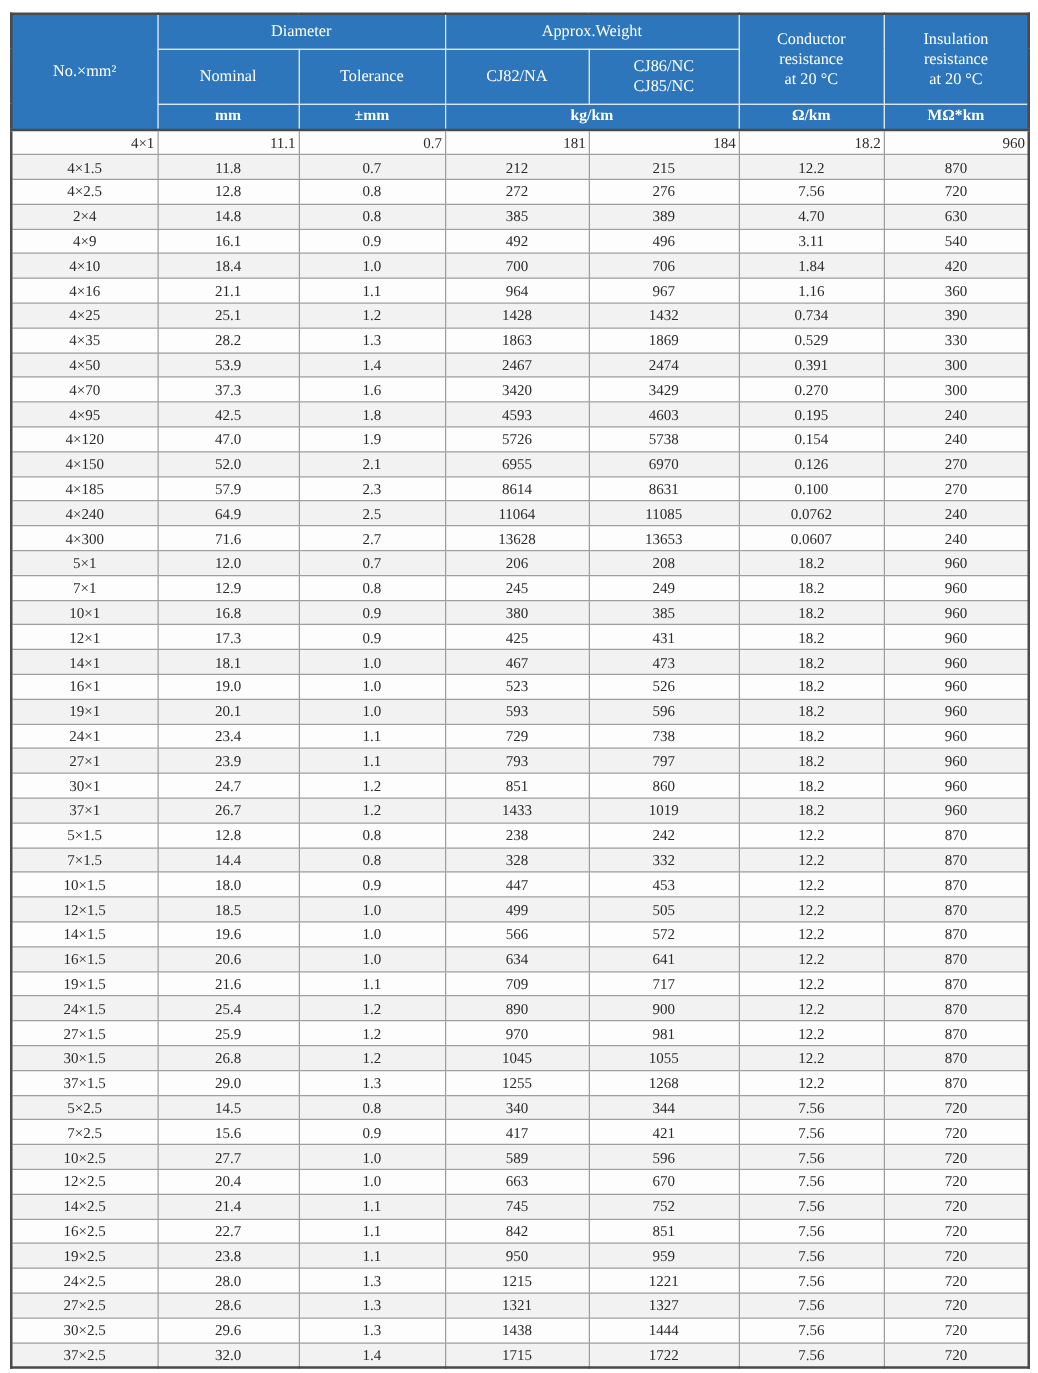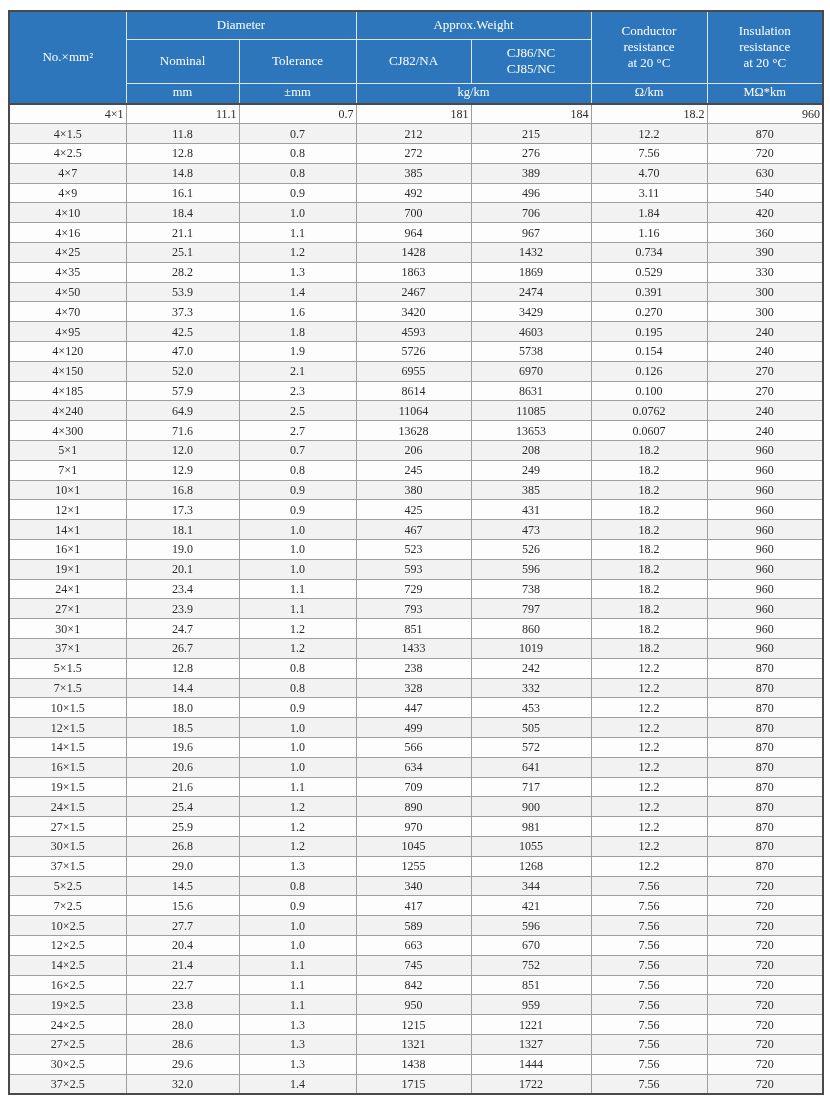--- a/index.html
+++ b/index.html
@@ -38,21 +38,21 @@
     font-weight: normal;
     font-size: 13px;
     border: 1px solid #dce6f1;
     text-align: center;
     vertical-align: middle;
     padding: 1px 2px;
     line-height: 1.25;
   }
   thead tr.group-row th { height: 28px; }
   thead tr.sub-row th { height: 44px; }
-  thead tr.unit-row th { height: 21px; font-size: 12.5px; }
+  thead tr.unit-row th { height: 21px; font-size: 12.5px; font-weight: bold; }
   th.pre { white-space: pre-line; }
   tbody td {
     height: 19.8px;
     padding: 0 2px;
     font-size: 12px;
     color: var(--body-text);
     text-align: center;
     vertical-align: middle;
     border: 1px solid var(--grid);
     background: var(--row-bg);
@@ -124,21 +124,21 @@
         <tr>
           <td>4×2.5</td>
           <td>12.8</td>
           <td>0.8</td>
           <td>272</td>
           <td>276</td>
           <td>7.56</td>
           <td>720</td>
         </tr>
         <tr class="alt">
-          <td>4×7</td>
+          <td>2×4</td>
           <td>14.8</td>
           <td>0.8</td>
           <td>385</td>
           <td>389</td>
           <td>4.70</td>
           <td>630</td>
         </tr>
         <tr>
           <td>4×9</td>
           <td>16.1</td>

